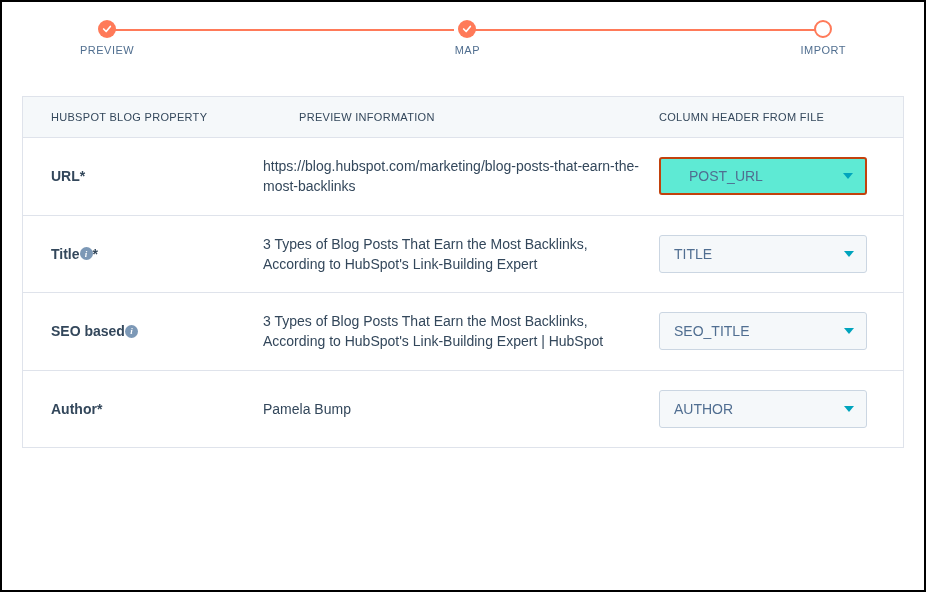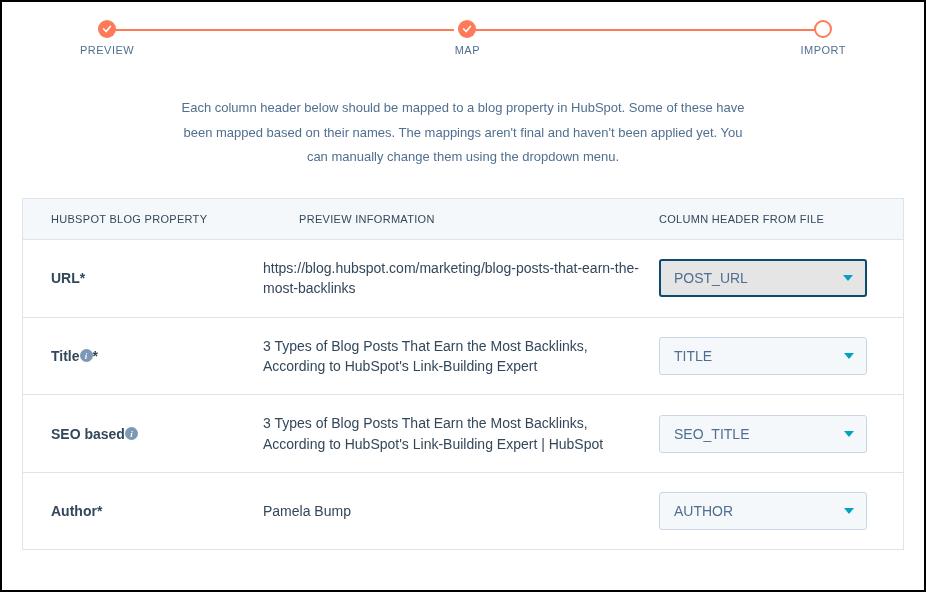--- a/index.html
+++ b/index.html
@@ -27,21 +27,21 @@
     .col-prev { flex: 1; padding-left: 20px; padding-right: 15px; }
     .col-select { width: 244px; padding-right: 22px; }
 
     .row { display: flex; align-items: center; border-bottom: 1px solid #dfe3eb; padding: 18px 0; min-height: 76px; }
     .row:last-child { border-bottom: none; }
     .prop-label { font-size: 14px; color: #33475b; font-weight: 600; display: flex; align-items: center; }
     .info-icon { width: 13px; height: 13px; border-radius: 50%; background: #7c98b6; display: inline-flex; align-items: center; justify-content: center; color: #fff; font-size: 9px; font-weight: 700; font-style: italic; font-family: Georgia, serif; }
     .prev-text { font-size: 14px; color: #33475b; line-height: 1.45; max-width: 380px; }
 
     .select { position: relative; width: 208px; background: #f5f8fa; border: 1px solid #cbd6e2; border-radius: 3px; padding: 10px 34px 10px 14px; font-size: 14px; color: #506e91; cursor: pointer; }
-    .select.highlight { border: 2px solid #0c4a6e; background: #e5e5e5; padding: 9px 33px 9px 13px; color: #506e91; }
+    .select.highlight { border: 2px solid #c2410c; background: #5eead4; padding: 9px 33px 9px 28px; color: #506e91; }
     .caret { position: absolute; right: 12px; top: 50%; transform: translateY(-50%); width: 0; height: 0; border-left: 5px solid transparent; border-right: 5px solid transparent; border-top: 6px solid #00a4bd; }
   </style>
 </head>
 <body>
 
 <div class="stepper">
   <div class="step-line line1"></div>
   <div class="step-line line2"></div>
   <div class="step">
     <div class="step-circle done">
@@ -59,21 +59,20 @@
     </div>
     <div class="step-label">MAP</div>
   </div>
   <div class="step">
     <div class="step-circle pending"></div>
     <div class="step-label">IMPORT</div>
   </div>
 </div>
 
 <div class="content">
-  <p class="page-desc">Each column header below should be mapped to a blog property in HubSpot. Some of these have been mapped based on their names. The mappings aren't final and haven't been applied yet. You can manually change them using the dropdown menu.</p>
 
   <div class="table">
     <div class="thead">
       <div class="th col-prop">HUBSPOT BLOG PROPERTY</div>
       <div class="th col-prev">PREVIEW INFORMATION</div>
       <div class="th col-select">COLUMN HEADER FROM FILE</div>
     </div>
 
     <div class="row">
       <div class="col-prop">

